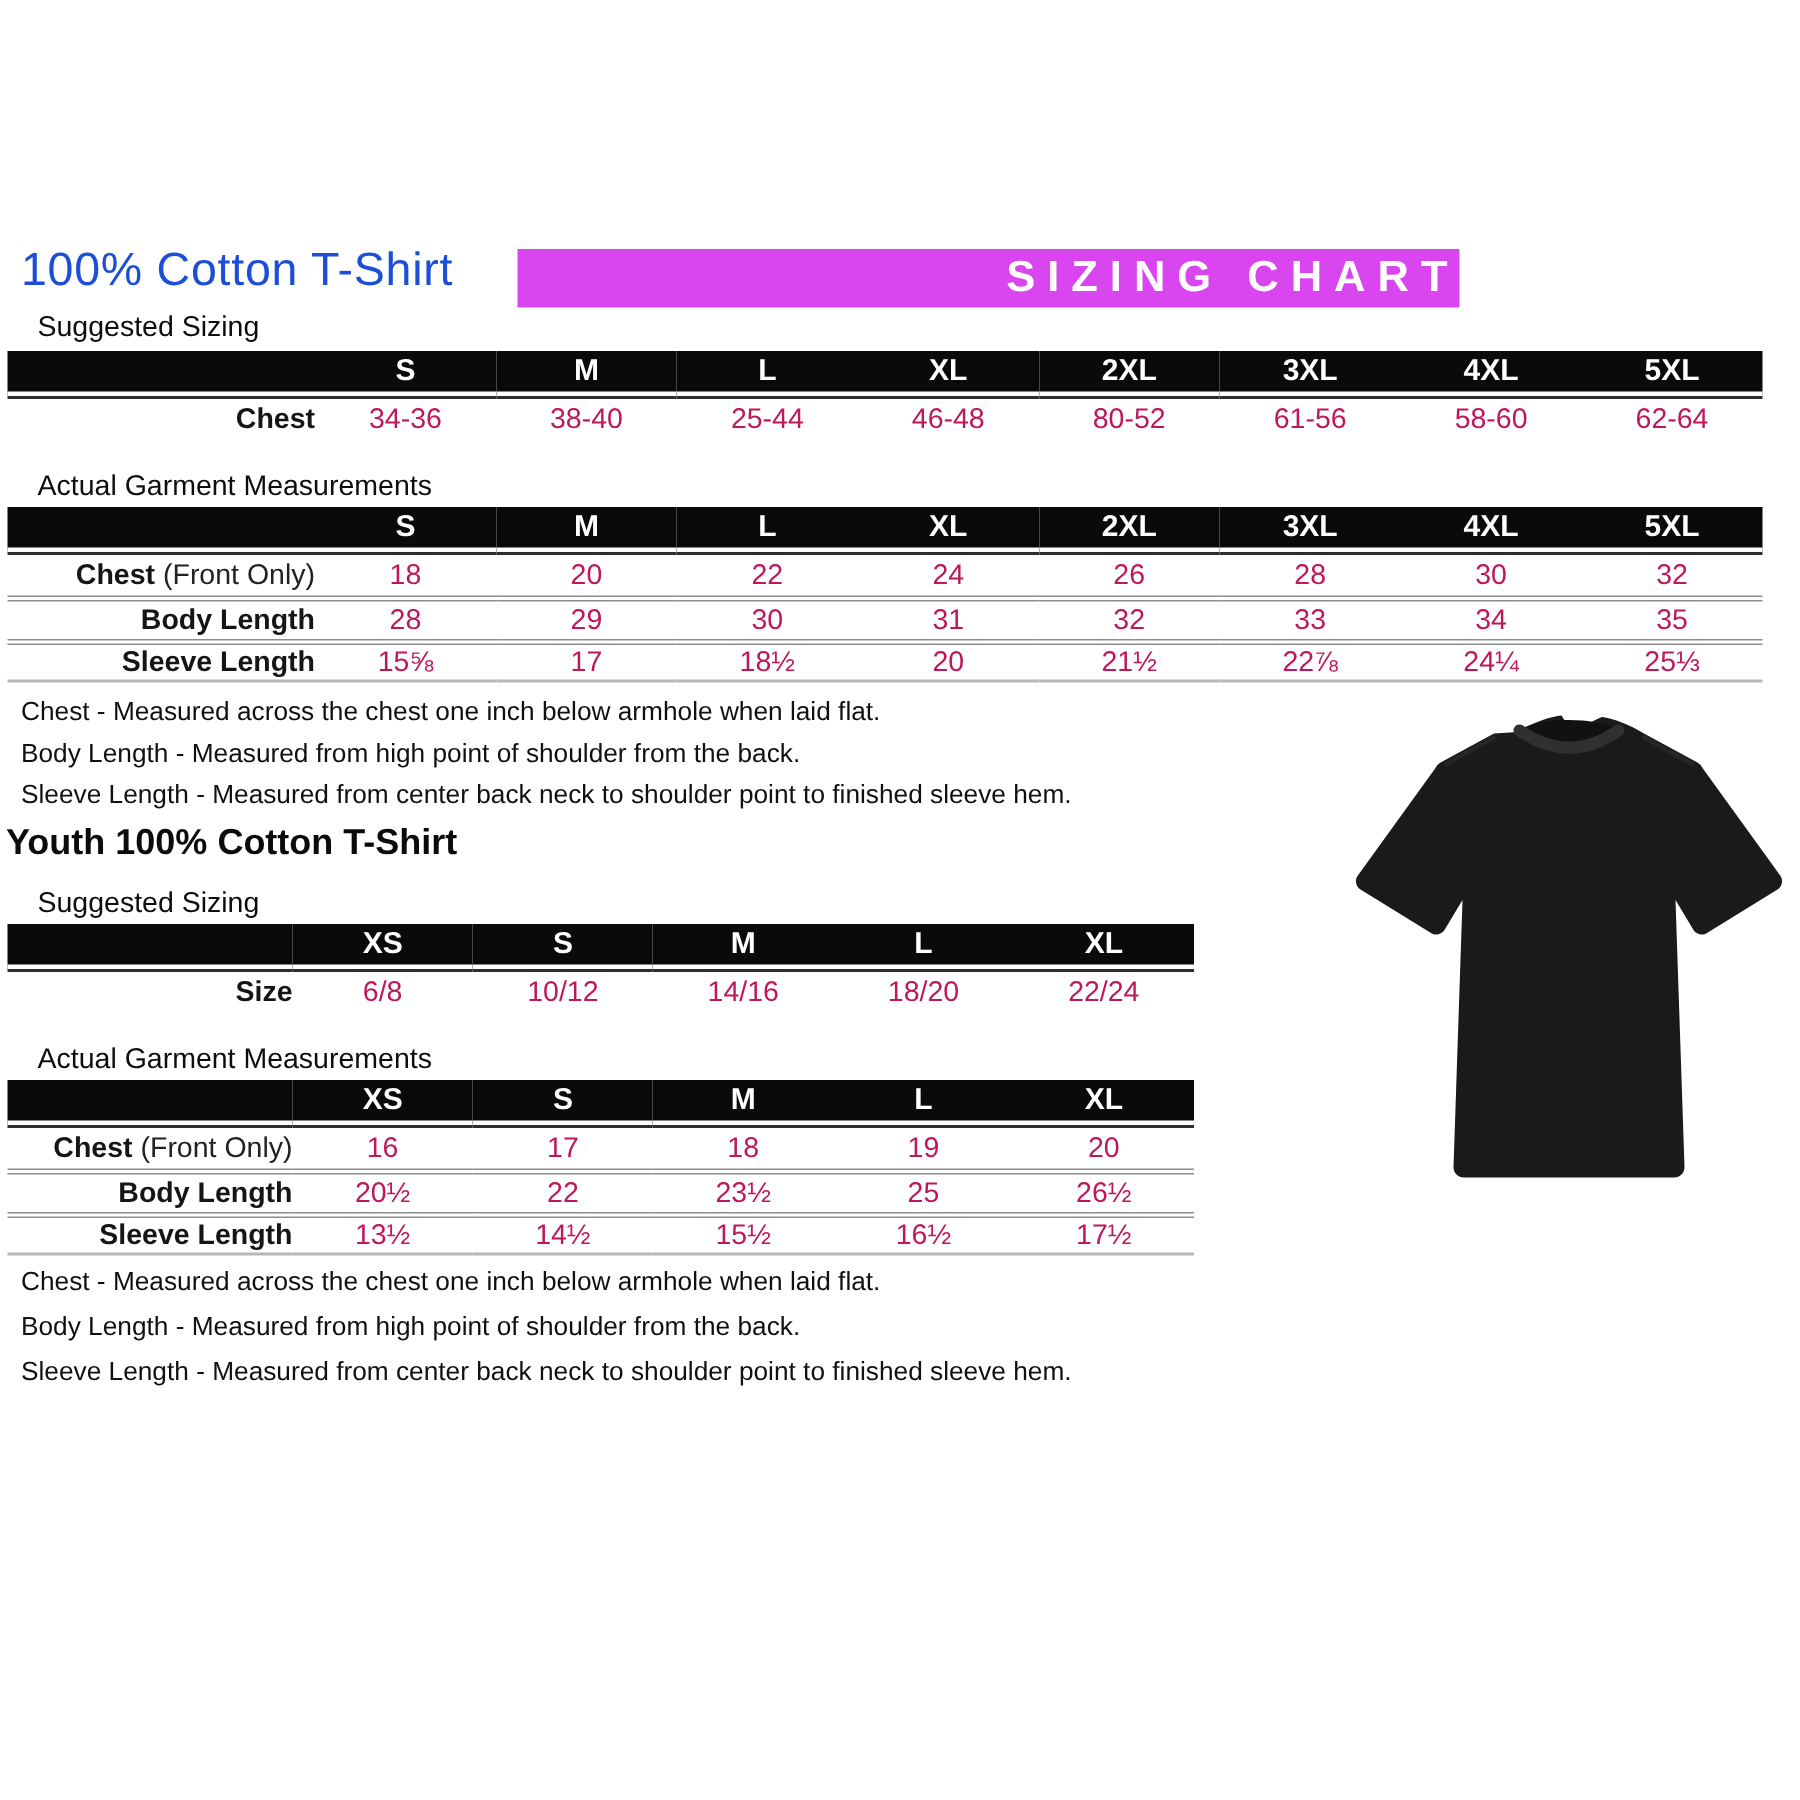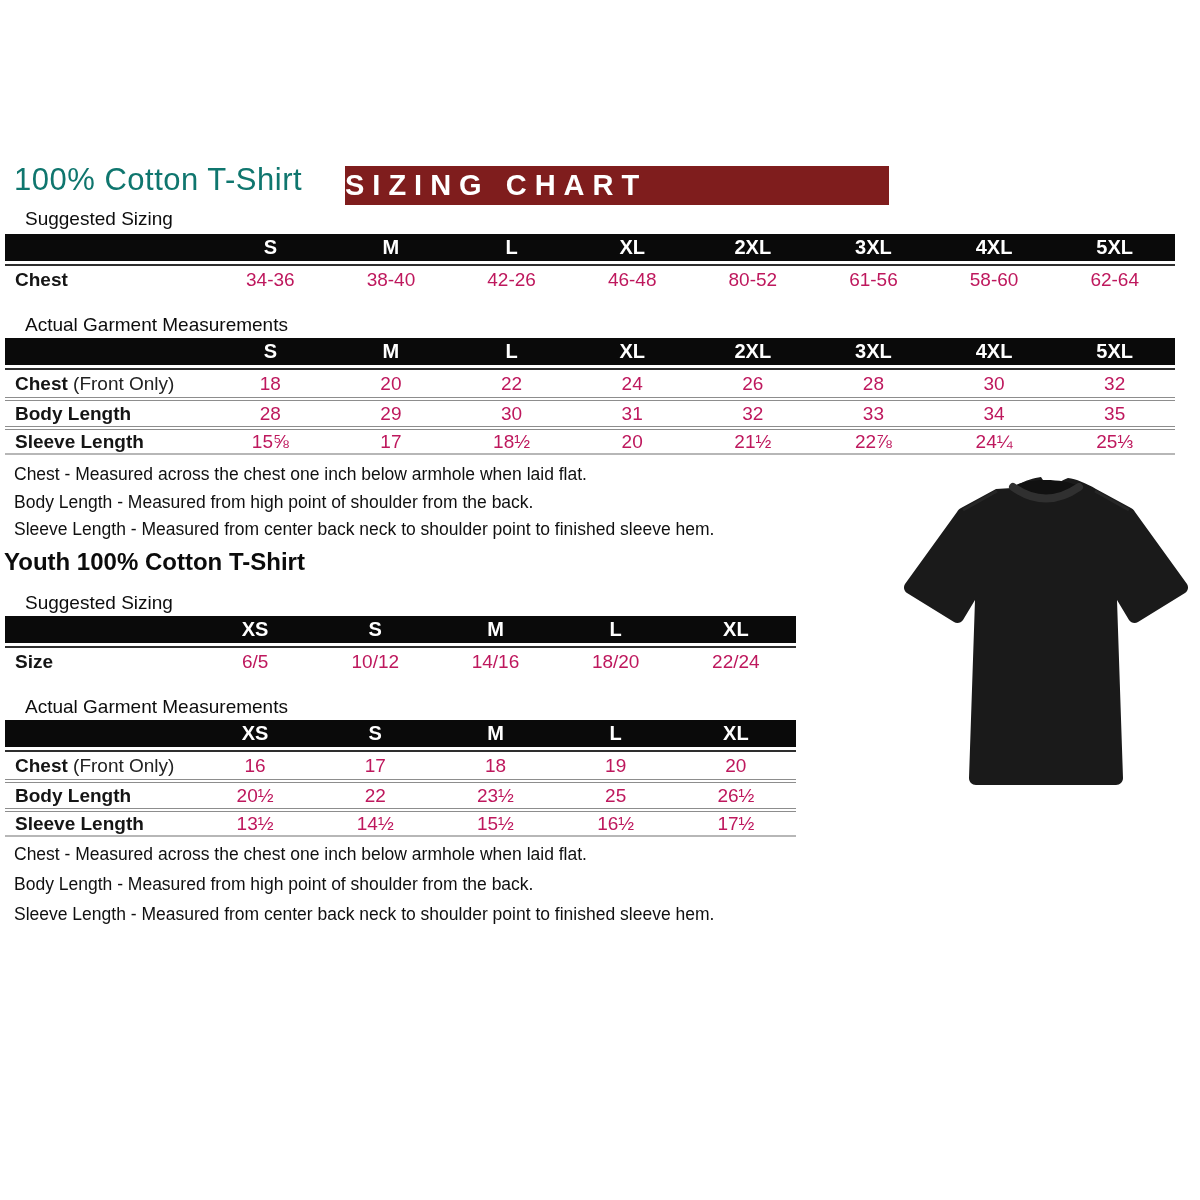--- a/index.html
+++ b/index.html
@@ -4,39 +4,39 @@
 <style>
   html,body{margin:0;padding:0;background:#ffffff;}
   body{
     width:1200px;height:1200px;position:relative;
     font-family:"Liberation Sans", sans-serif;color:#111;
     overflow:hidden;
   }
   .abs{position:absolute;}
 
   
-  .page-title{left:14px;top:162px;font-size:31px;font-weight:500;color:#0f766e;letter-spacing:.5px;}
-  .banner{left:345px;top:166px;width:544px;height:39px;background:#7f1d1d;
-    display:flex;align-items:center;justify-content:flex-start;}
+  .page-title{left:14px;top:162px;font-size:31px;font-weight:500;color:#1d4ed8;letter-spacing:.5px;}
+  .banner{left:345px;top:166px;width:628px;height:39px;background:#d946ef;
+    display:flex;align-items:center;justify-content:flex-end;}
   .banner span{color:#fff;font-weight:bold;font-size:29px;letter-spacing:8px;}
 
   
   .tbl-label{font-size:19px;color:#0d0d0d;margin-left:20px;}
 
   
   table.size-table{border-collapse:separate;border-spacing:0;table-layout:fixed;}
   table.size-table th,table.size-table td{padding:0;overflow:hidden;white-space:nowrap;}
   table.size-table thead th{
     background:#0a0a0a;color:#fff;font-size:20px;font-weight:bold;
     height:27px;text-align:center;border-bottom:3px solid #ffffff;vertical-align:middle;
   }
   table.size-table tbody tr:first-child th,
   table.size-table tbody tr:first-child td{border-top:2px solid #2e2e2e;}
   table.size-table tbody th{
-    text-align:left;padding-left:10px;font-size:19px;font-weight:bold;color:#151515;
+    text-align:right;padding-left:10px;font-size:19px;font-weight:bold;color:#151515;
   }
   table.size-table tbody th .suffix{font-weight:normal;color:#222;}
   table.size-table tbody td{text-align:center;font-size:19px;color:#be185d;}
   table.size-table tbody tr{height:30px;}
   table.garment tbody tr{height:29px;}
   table.garment tbody tr:not(:first-child) th,
   table.garment tbody tr:not(:first-child) td{border-top:4px double #8d8d8d;}
   table.garment tbody tr:last-child th,
   table.garment tbody tr:last-child td{border-bottom:2px solid #b7b7b7;}
 
@@ -93,21 +93,21 @@
         <th>3XL</th>
         <th>4XL</th>
         <th>5XL</th>
       </tr>
     </thead>
     <tbody>
       <tr>
         <th><span>Chest</span></th>
         <td>34-36</td>
         <td>38-40</td>
-        <td>42-26</td>
+        <td>25-44</td>
         <td>46-48</td>
         <td>80-52</td>
         <td>61-56</td>
         <td>58-60</td>
         <td>62-64</td>
       </tr>
     </tbody>
   </table>
 
 <div class="abs tbl-label" id="adult-garment-label">Actual Garment Measurements</div>
@@ -197,21 +197,21 @@
         <th>XS</th>
         <th>S</th>
         <th>M</th>
         <th>L</th>
         <th>XL</th>
       </tr>
     </thead>
     <tbody>
       <tr>
         <th><span>Size</span></th>
-        <td>6/5</td>
+        <td>6/8</td>
         <td>10/12</td>
         <td>14/16</td>
         <td>18/20</td>
         <td>22/24</td>
       </tr>
     </tbody>
   </table>
 
 <div class="abs tbl-label" id="youth-garment-label">Actual Garment Measurements</div>
 <table class="abs size-table garment" id="youth-garment-table" style="width: 791px;">

